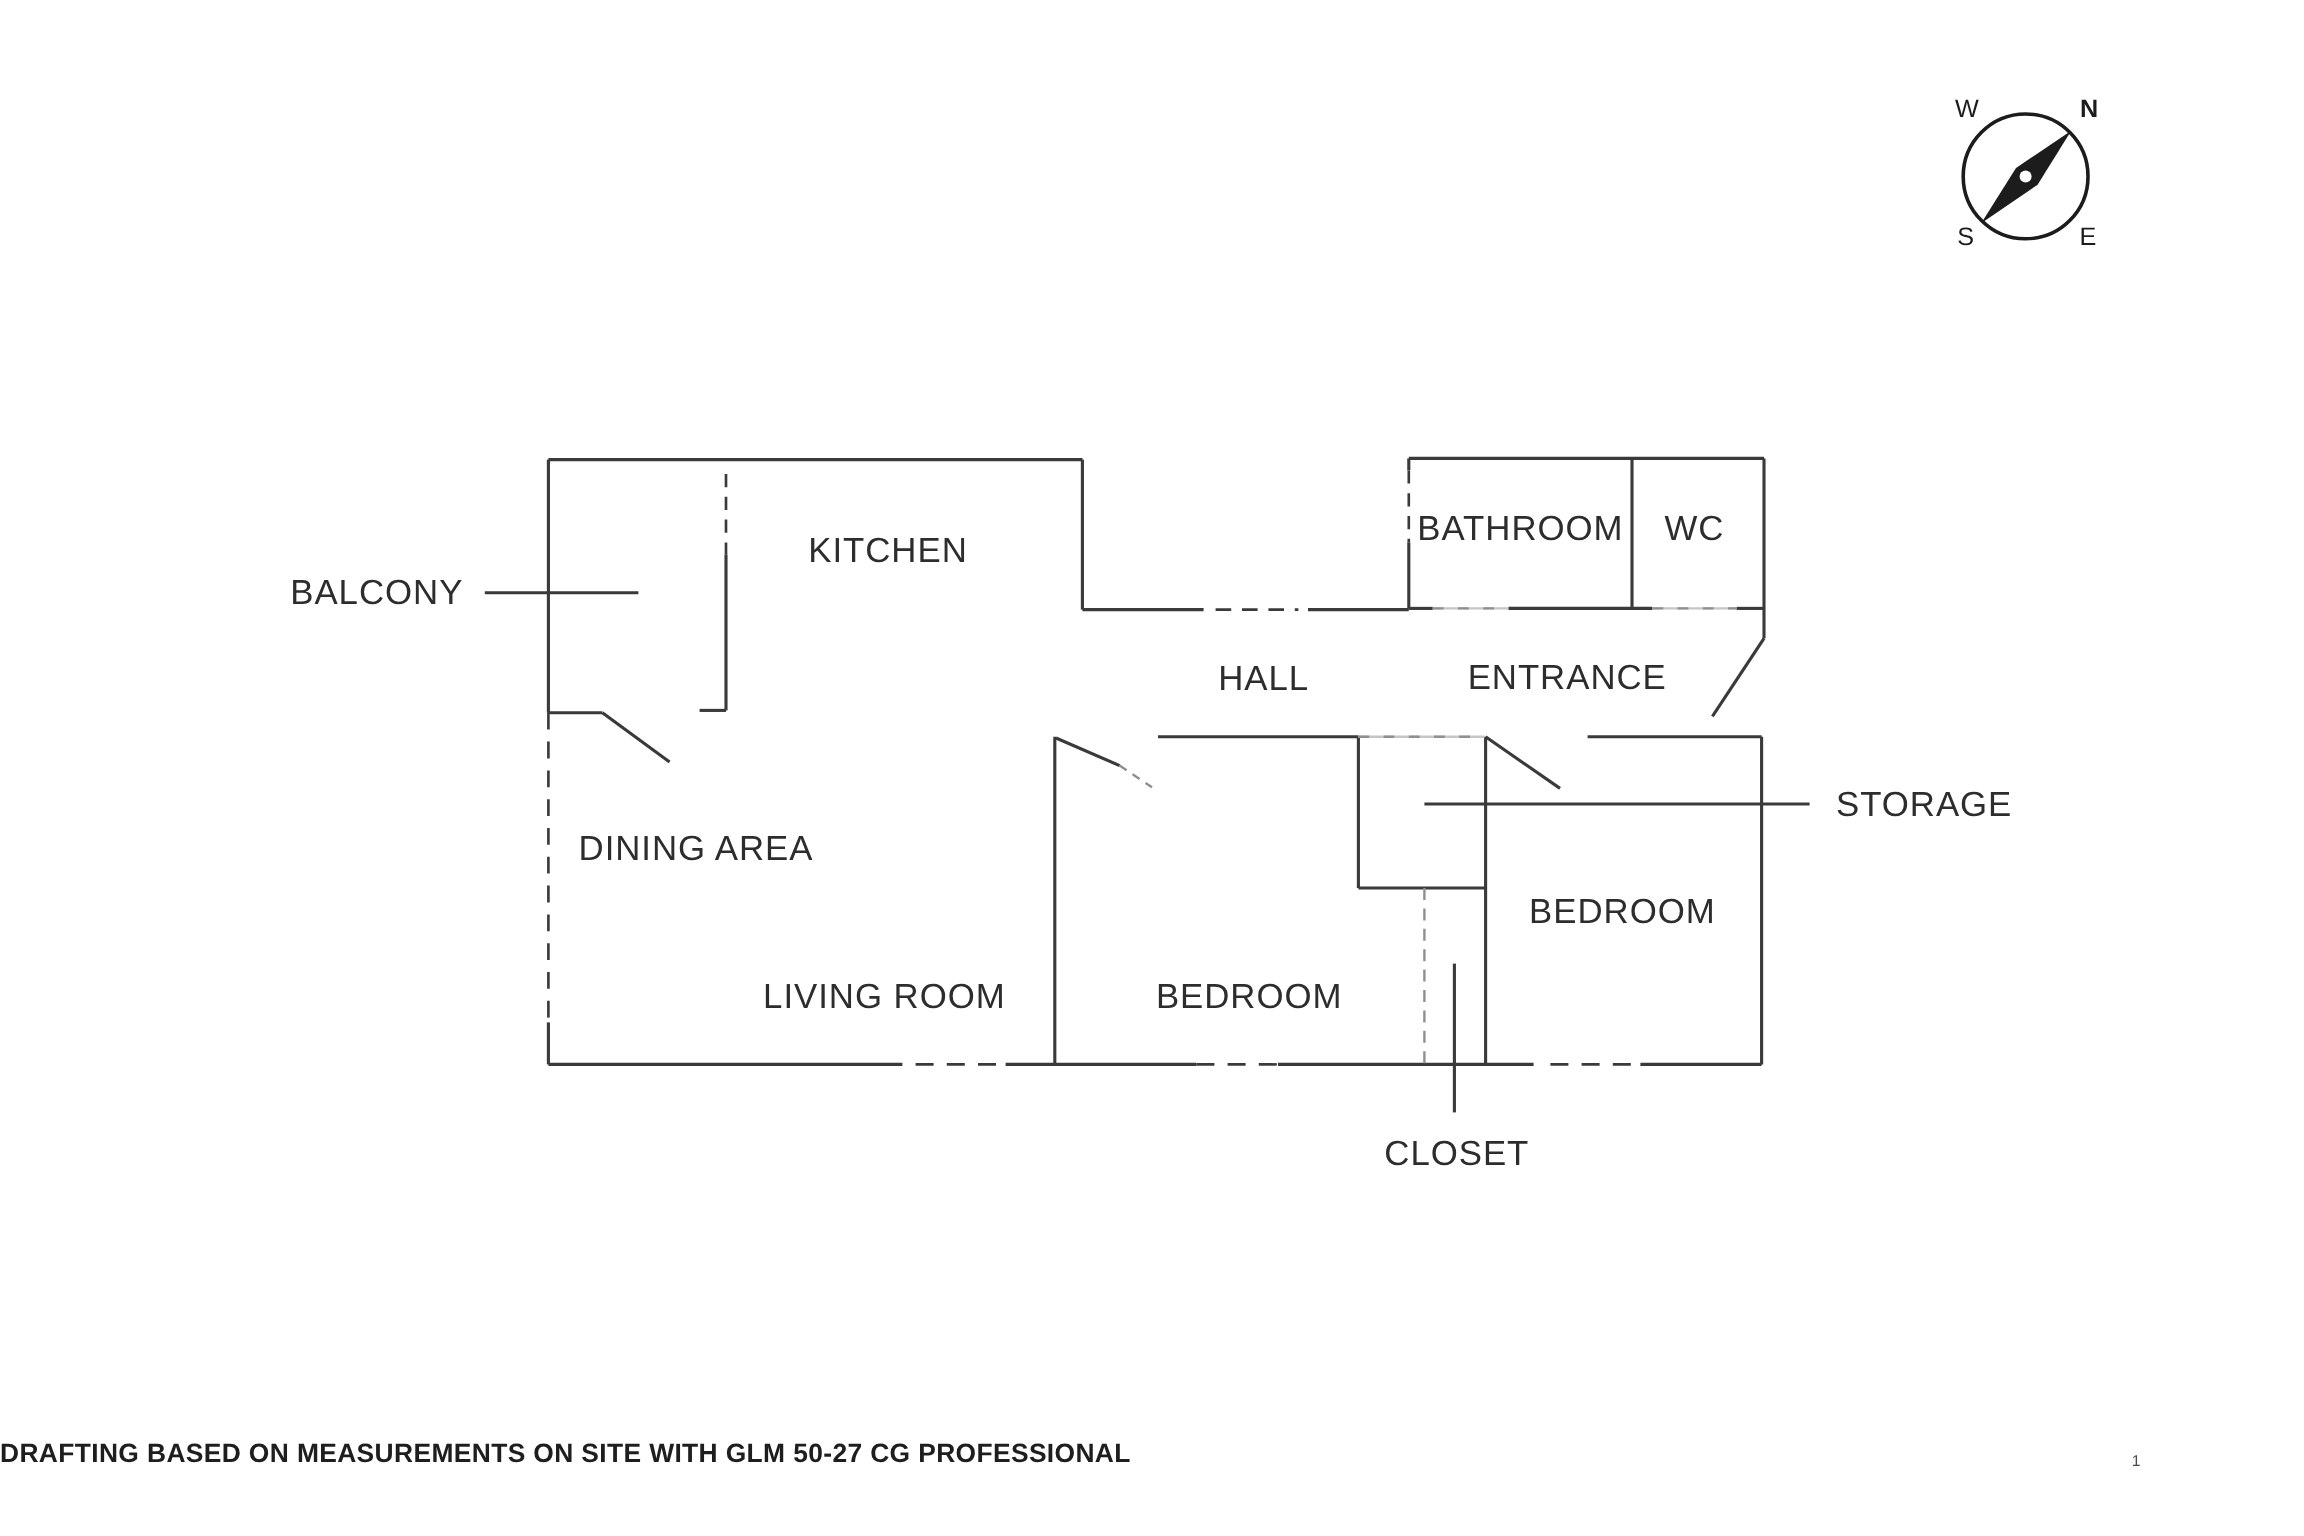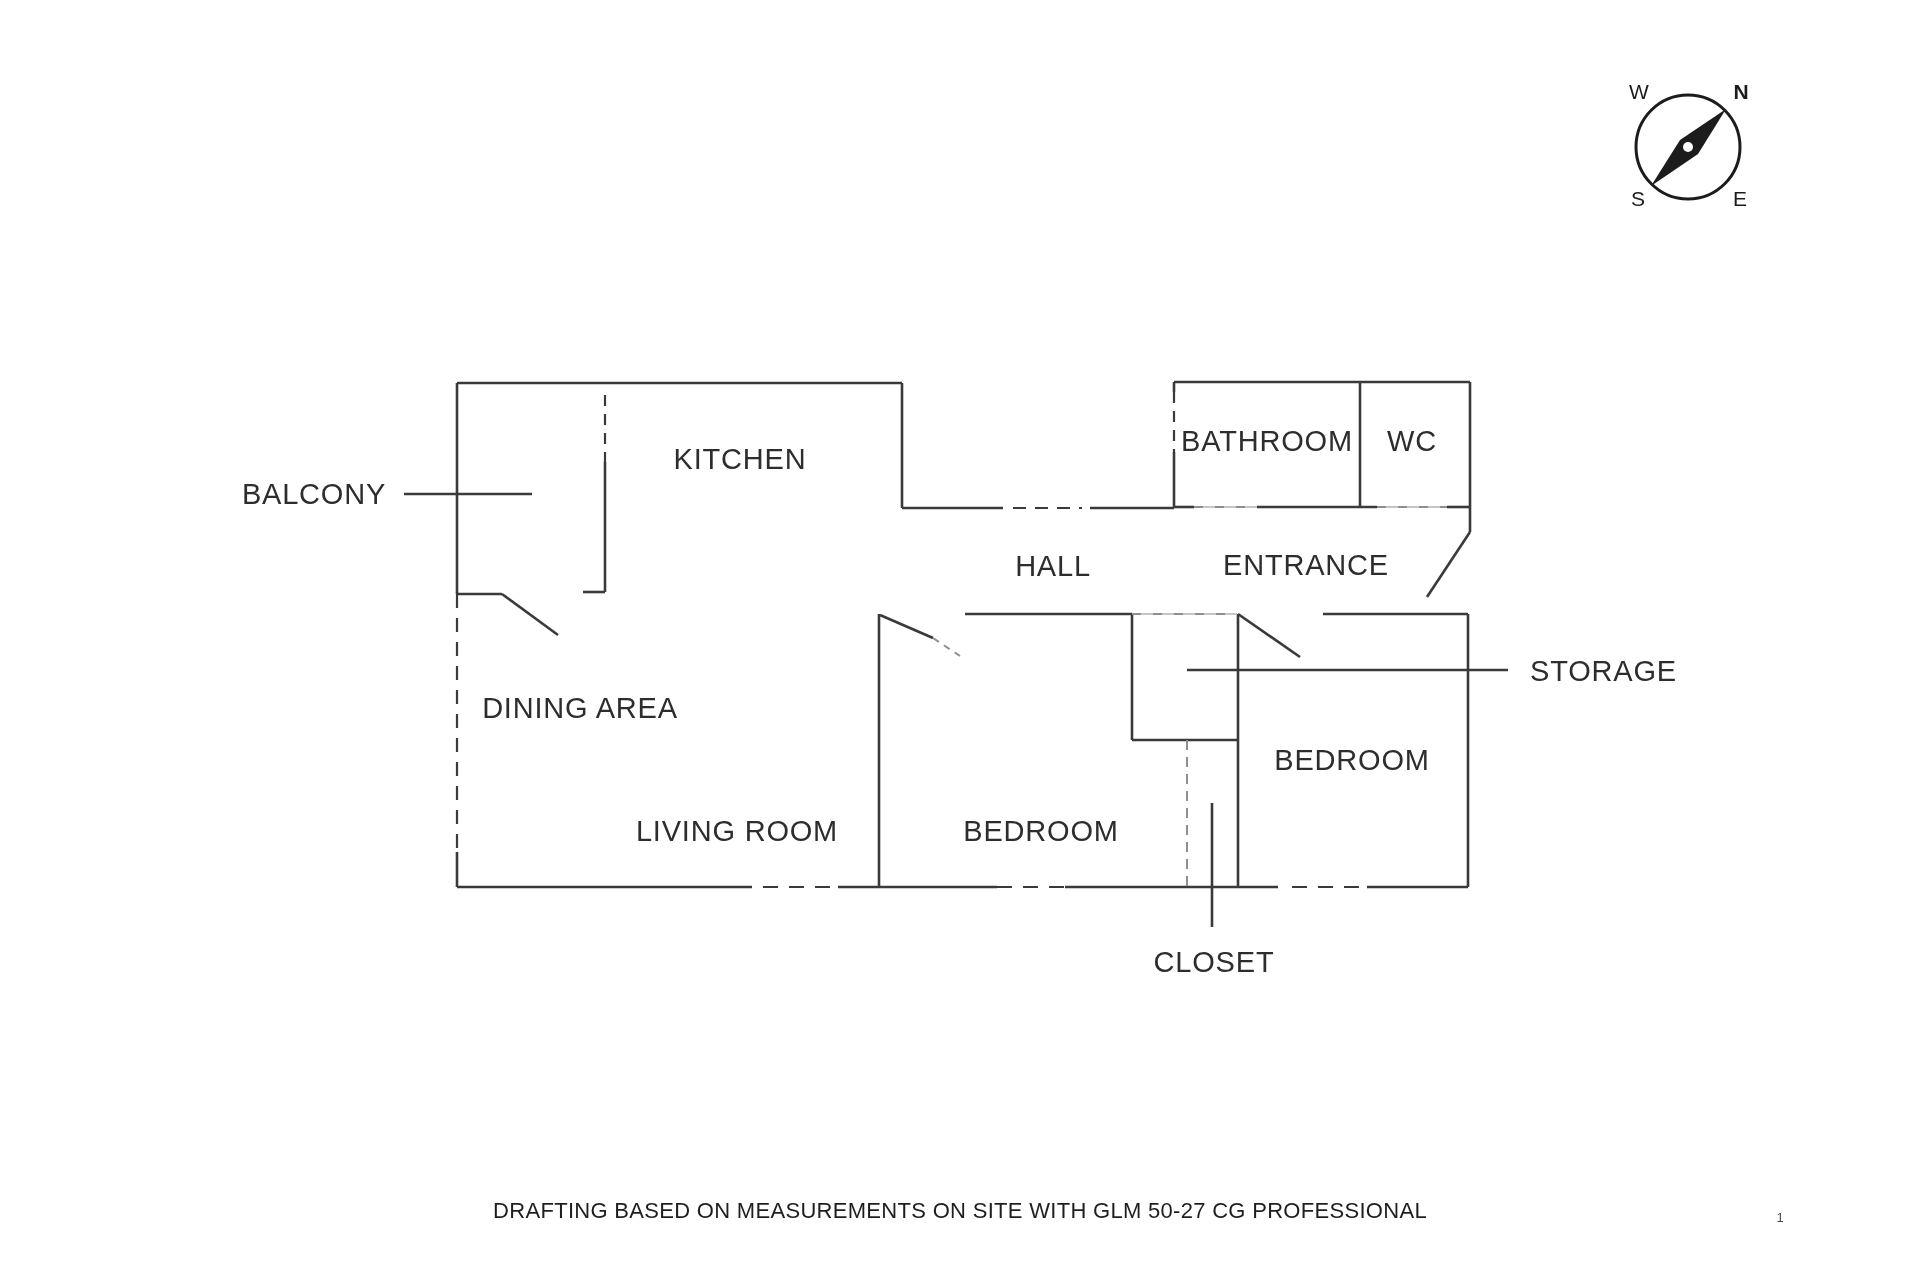--- a/index.html
+++ b/index.html
@@ -7,23 +7,22 @@
     position:relative;
     width:1920px;height:1280px;
     background:#ffffff;
     overflow:hidden;
     font-family:"Liberation Sans", sans-serif;
   }
   .plan-svg{position:absolute;left:0;top:0;}
   .caption{
     position:absolute;
     left:0;top:1198px;width:1920px;
-    text-align:center;
     font-size:22px;
-    font-weight:400;
+    font-weight:700;
     letter-spacing:0.3px;
     color:#1e1e1e;
   }
   .page-number{
     position:absolute;
     left:1768px;top:1210px;
     width:24px;
     font-size:13px;
     color:#4a4a4a;
     text-align:center;

